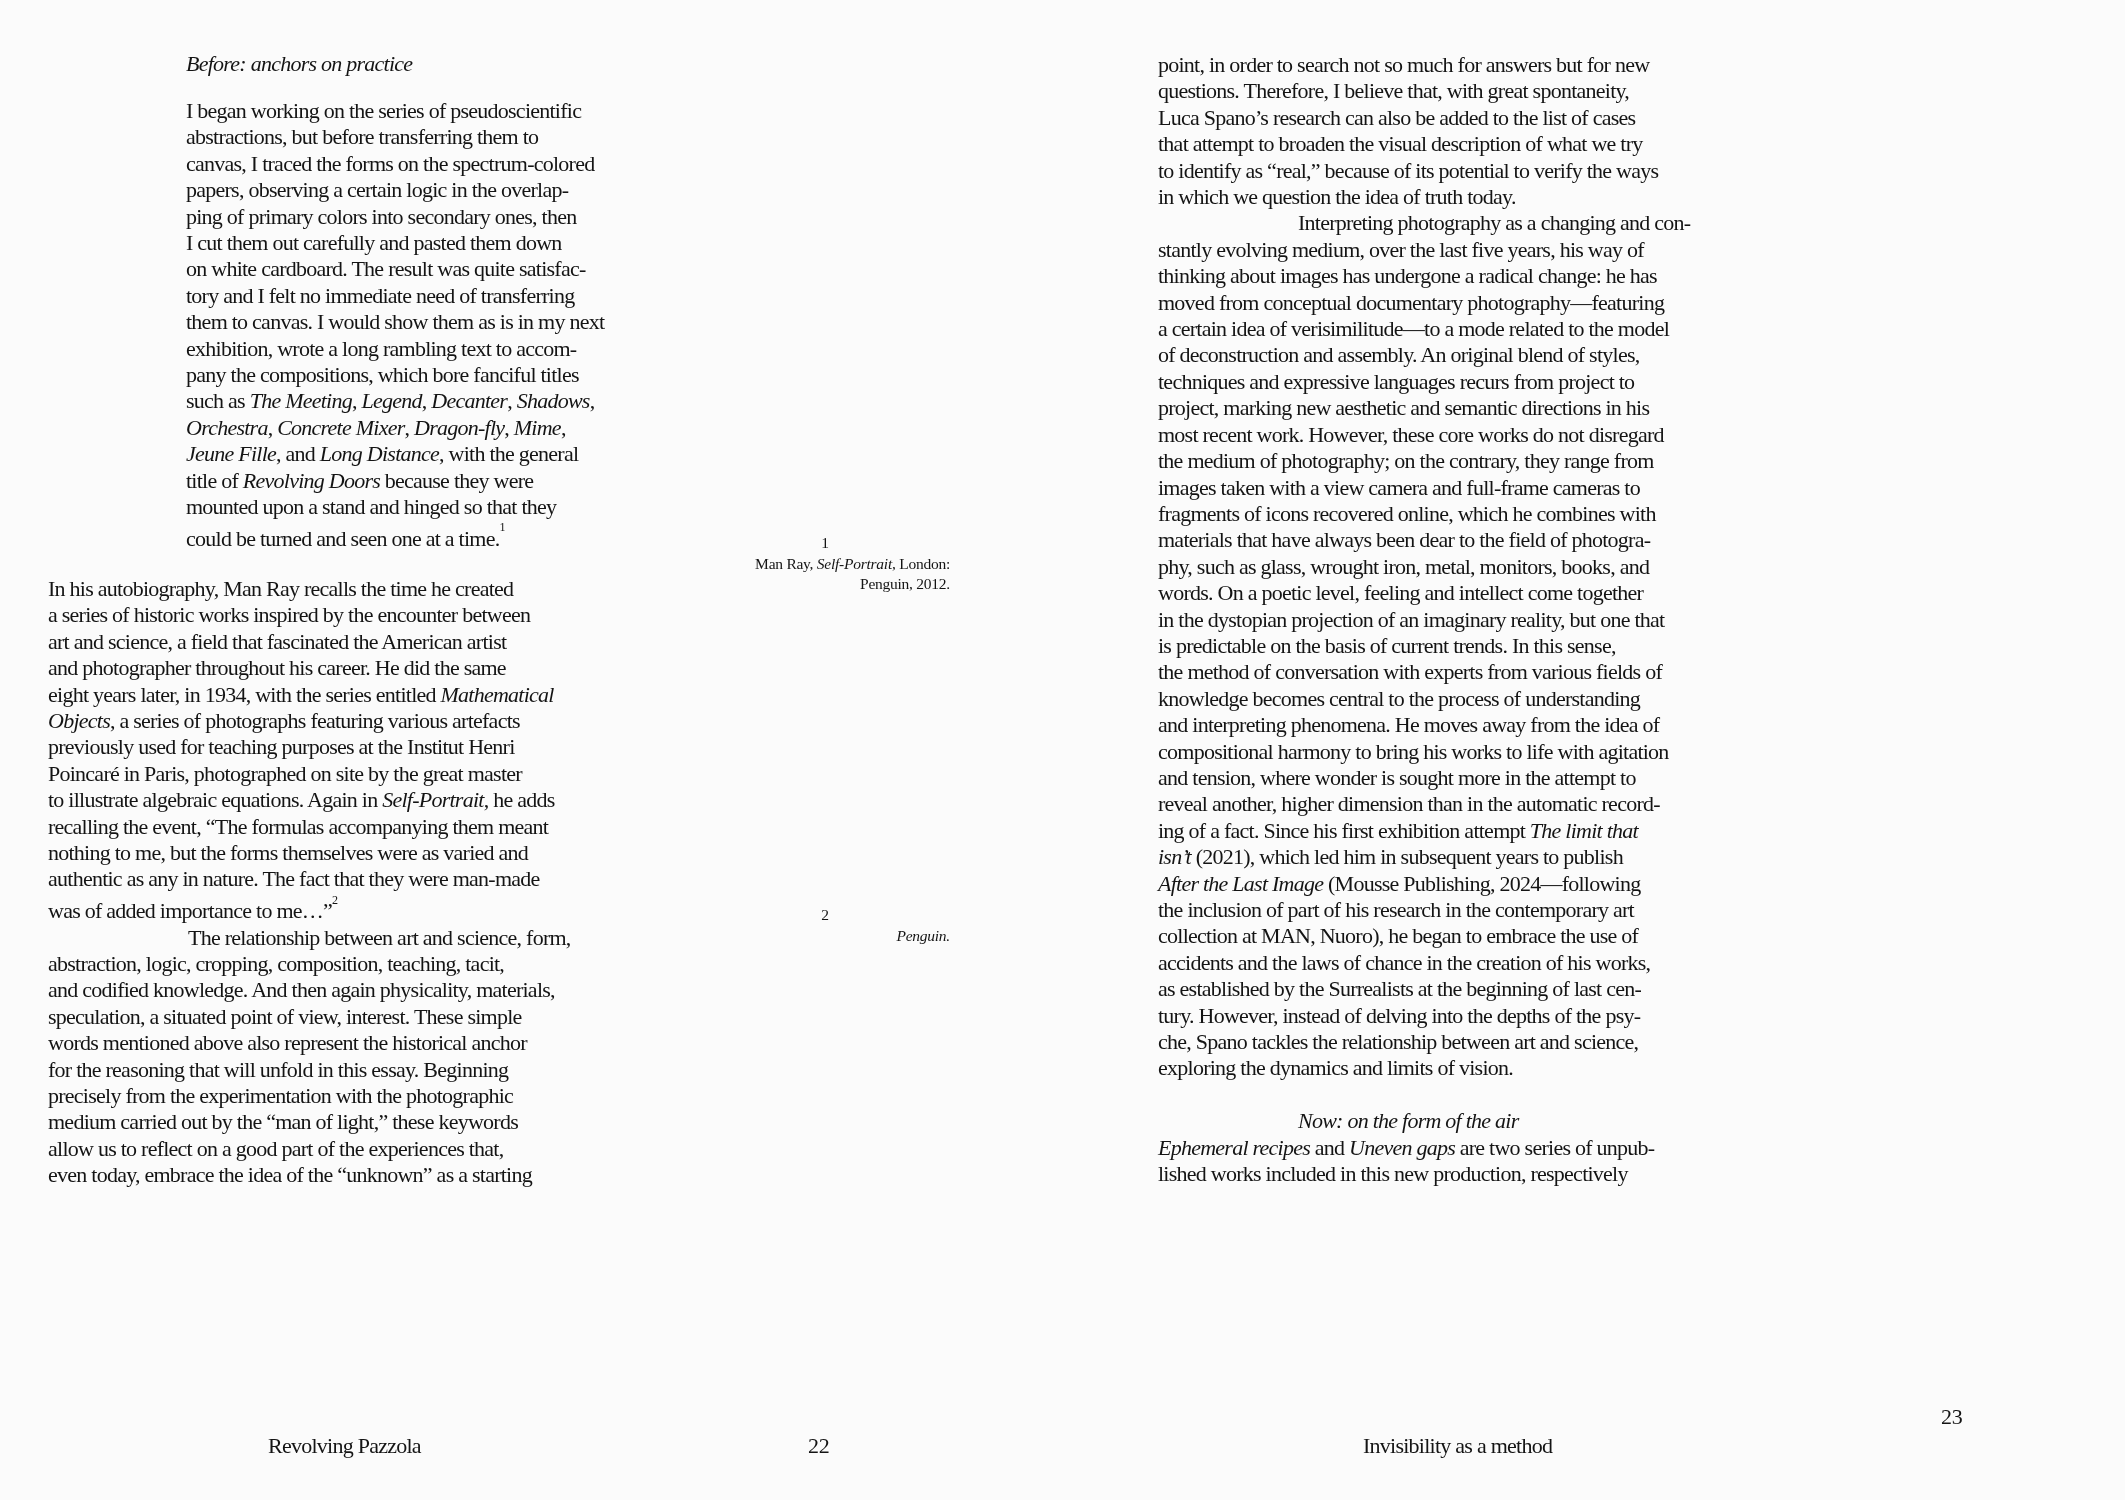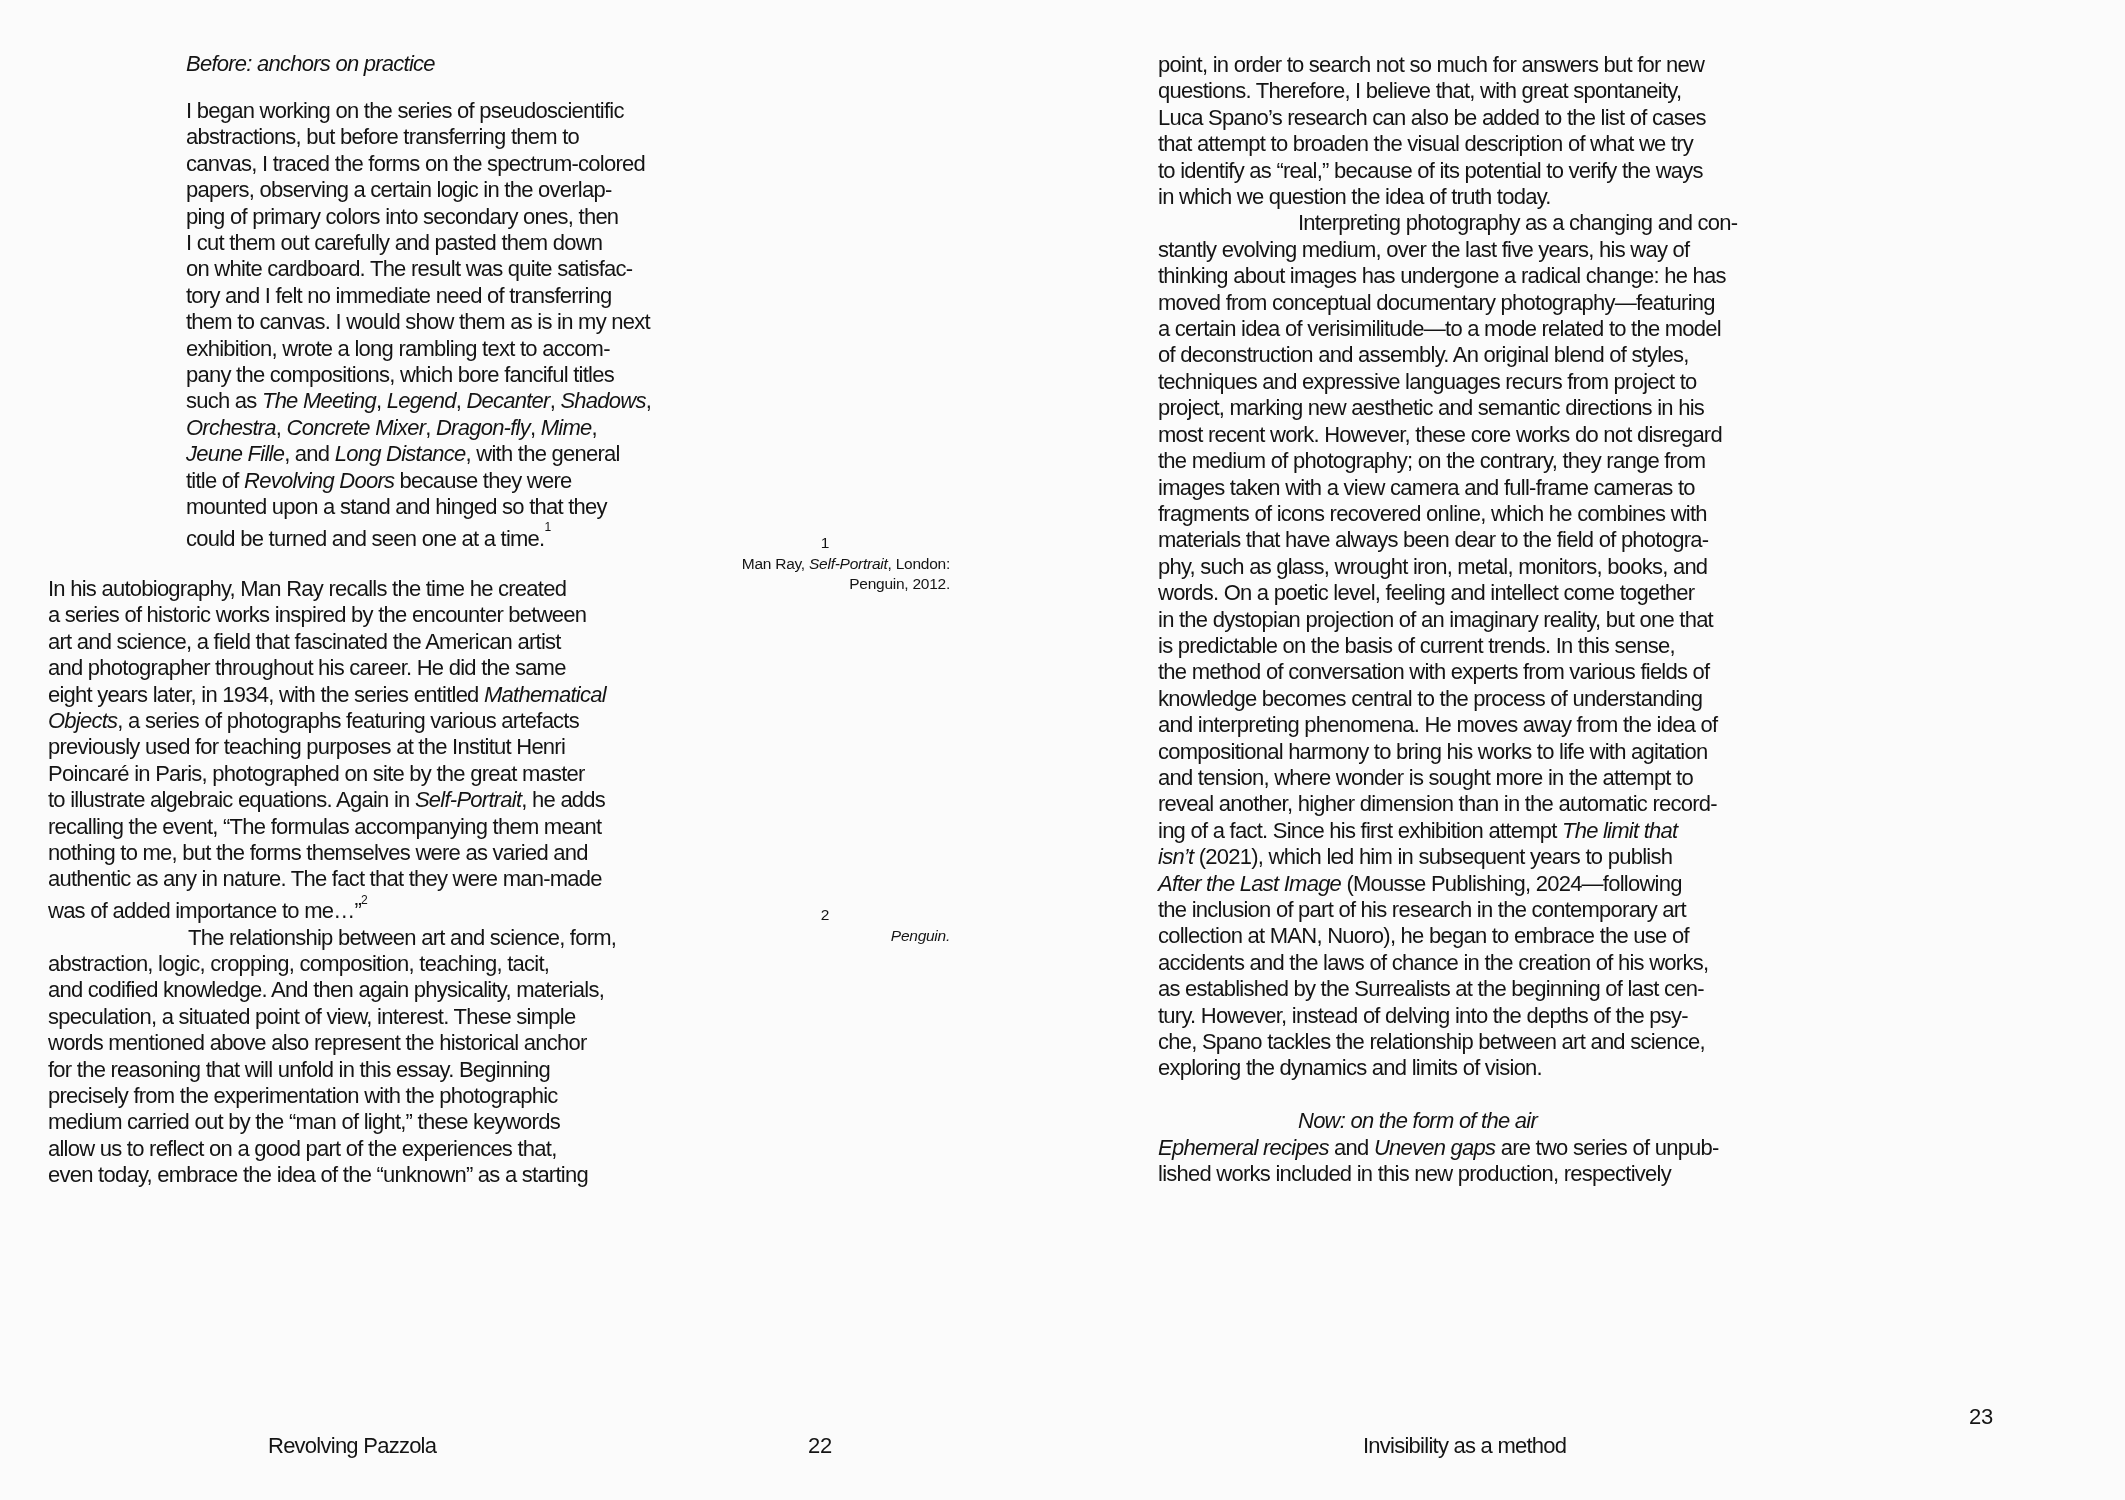--- a/index.html
+++ b/index.html
@@ -6,21 +6,21 @@
     --paper:#fbfbfb;
     --ink:#141414;
   }
   html,body{margin:0;padding:0;}
   body{background:#e8e8e8;}
   .spread{
     position:relative;
     width:2125px;
     height:1500px;
     background:var(--paper);
-    font-family:Liberation Sans, sans-serif;
+    font-family:Liberation Serif, serif;
     color:var(--ink);
     overflow:hidden;
   }
   .tb{
     position:absolute;
     font-size:22px;
     line-height:26.4px;
     letter-spacing:-0.75px;
     white-space:nowrap;
     font-style:normal;
@@ -71,16 +71,16 @@
     <div class="tb" style="left:268px; top:1433px;">Revolving Pazzola</div>
 
     <div class="tb folio" style="left:808px; top:1433px;">22</div>
   </div>
 
   <div>
     <div class="tb" style="left:1158px; top:52px;">point, in order to search not so much for answers but for new<br>questions. Therefore, I believe that, with great spontaneity,<br>Luca Spano’s research can also be added to the list of cases<br>that attempt to broaden the visual description of what we try<br>to identify as “real,” because of its potential to verify the ways<br>in which we question the idea of truth today.<br><span class="indent"></span>Interpreting photography as a changing and con-<br>stantly evolving medium, over the last five years, his way of<br>thinking about images has undergone a radical change: he has<br>moved from conceptual documentary photography—featuring<br>a certain idea of verisimilitude—to a mode related to the model<br>of deconstruction and assembly. An original blend of styles,<br>techniques and expressive languages recurs from project to<br>project, marking new aesthetic and semantic directions in his<br>most recent work. However, these core works do not disregard<br>the medium of photography; on the contrary, they range from<br>images taken with a view camera and full-frame cameras to<br>fragments of icons recovered online, which he combines with<br>materials that have always been dear to the field of photogra-<br>phy, such as glass, wrought iron, metal, monitors, books, and<br>words. On a poetic level, feeling and intellect come together<br>in the dystopian projection of an imaginary reality, but one that<br>is predictable on the basis of current trends. In this sense,<br>the method of conversation with experts from various fields of<br>knowledge becomes central to the process of understanding<br>and interpreting phenomena. He moves away from the idea of<br>compositional harmony to bring his works to life with agitation<br>and tension, where wonder is sought more in the attempt to<br>reveal another, higher dimension than in the automatic record-<br>ing of a fact. Since his first exhibition attempt <i>The limit that</i><br><i>isn’t</i> (2021), which led him in subsequent years to publish<br><i>After the Last Image</i> (Mousse Publishing, 2024—following<br>the inclusion of part of his research in the contemporary art<br>collection at MAN, Nuoro), he began to embrace the use of<br>accidents and the laws of chance in the creation of his works,<br>as established by the Surrealists at the beginning of last cen-<br>tury. However, instead of delving into the depths of the psy-<br>che, Spano tackles the relationship between art and science,<br>exploring the dynamics and limits of vision.<br><br><span class="indent"></span><i>Now: on the form of the air</i><br><i>Ephemeral recipes</i> and <i>Uneven gaps</i> are two series of unpub-<br>lished works included in this new production, respectively</div>
 
     <div class="tb" style="left:1363px; top:1433px;">Invisibility as a method</div>
 
-    <div class="tb folio" style="left:1941px; top:1404px;margin-left:28px;">23</div>
+    <div class="tb folio" style="left:1941px; top:1404px;">23</div>
   </div>
 
 </div>
 
 </body></html>

